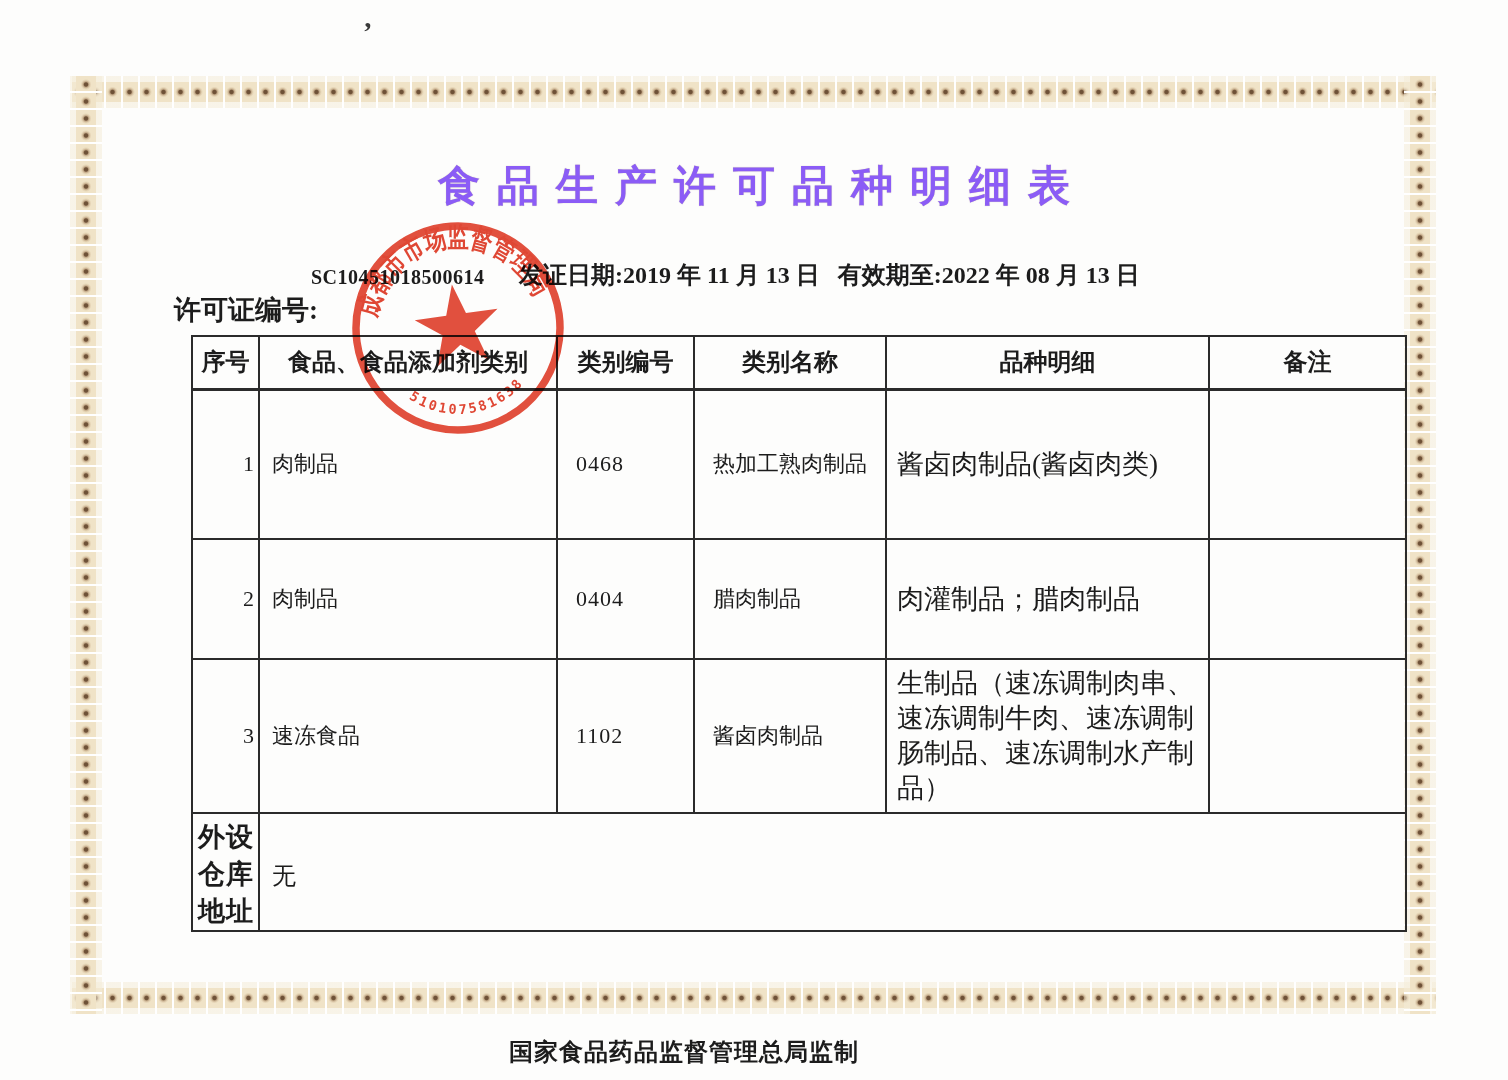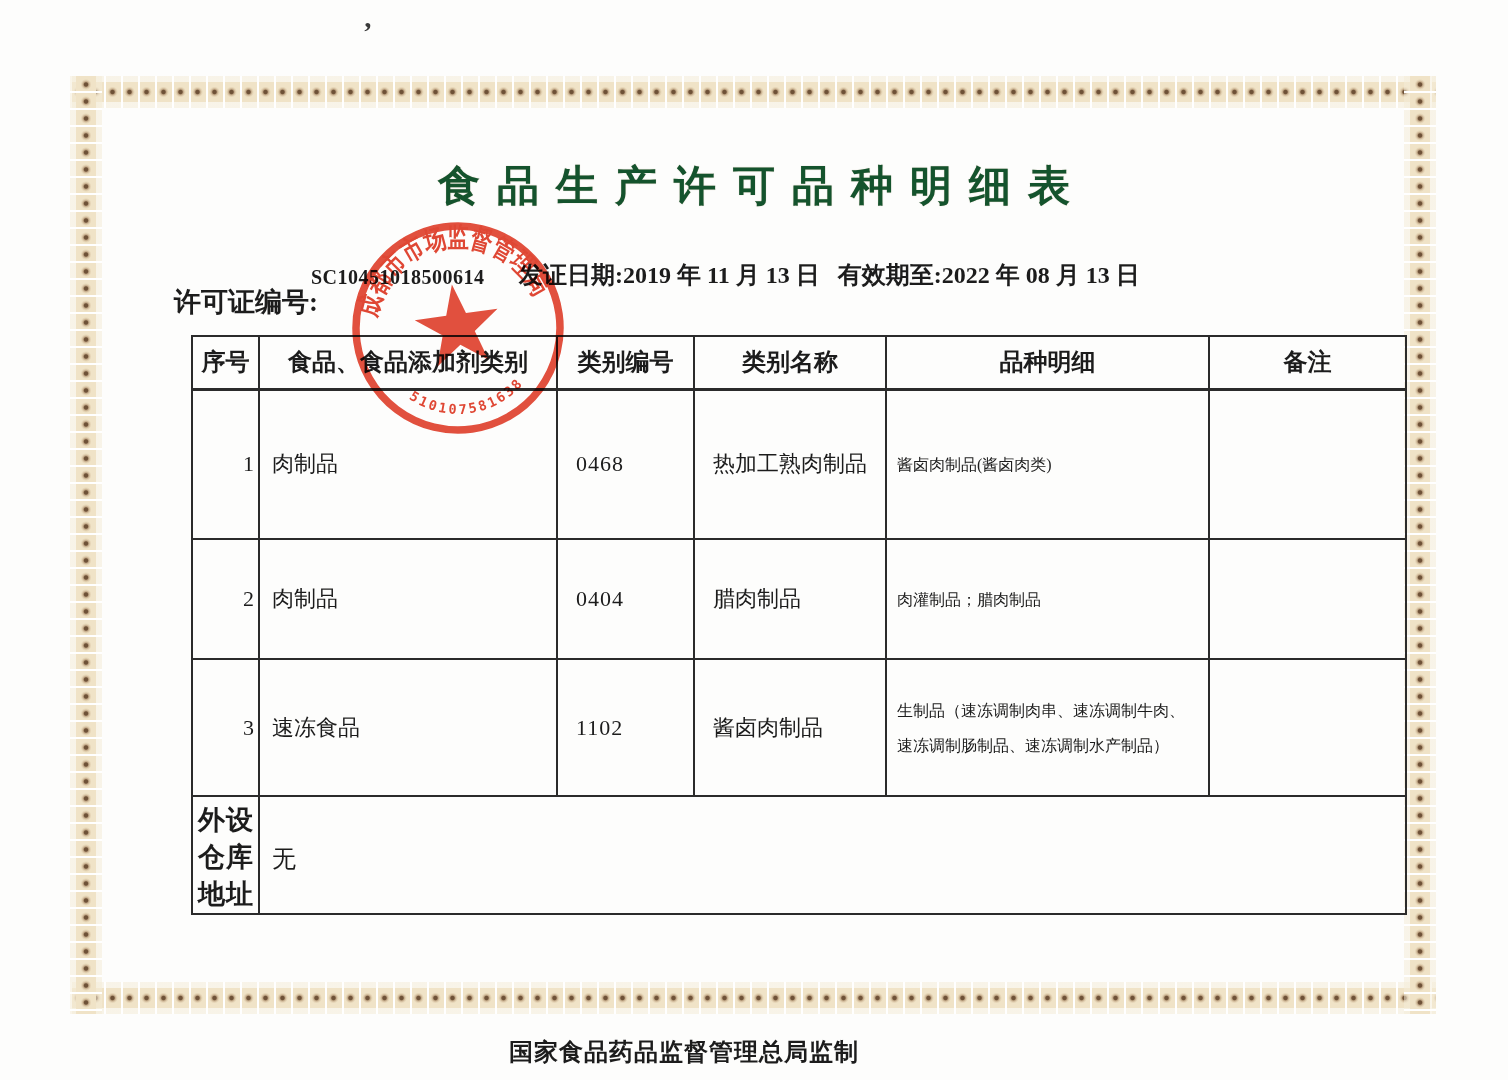--- a/index.html
+++ b/index.html
@@ -31,25 +31,25 @@
   .band-top    { left:70px; top:76px;  width:1366px; }
   .band-bottom { left:70px; top:982px; width:1366px; }
   .band-left   { left:70px;   top:76px; height:938px; }
   .band-right  { left:1404px; top:76px; height:938px; }
 
   
   .doc-title {
     position:absolute; left:0; top:158px; width:1508px;
     text-align:center; font-size:42px; font-weight:bold;
     letter-spacing:17px; padding-left:17px;
-    color:#14532d; text-shadow:0 0 1px rgba(123,90,39,.4);
+    color:#8b5cf6; text-shadow:0 0 1px rgba(123,90,39,.4);
   }
   .artifact { position:absolute; left:363px; top:16px; font-size:28px; font-weight:bold; color:#3a3a3a; }
 
-  .lic-label { position:absolute; left:174px; top:284px; font-size:27px; font-weight:bold; }
+  .lic-label { position:absolute; left:174px; top:292px; font-size:27px; font-weight:bold; }
   .lic-value { position:absolute; left:311px; top:266px; font-size:20px; font-weight:700; letter-spacing:.5px; }
   .dates     { position:absolute; left:519px; top:259px; font-size:24px; font-weight:600; white-space:nowrap; }
   .dates .valid { margin-left:18px; }
 
   
   table.lic {
     position:absolute; left:143px; top:335px; width:1214px;
     border-collapse:collapse; table-layout:fixed;
     font-size:22px;
     margin-left:48px;
@@ -60,21 +60,21 @@
   }
   table.lic { border:2.5px solid #262626; }
   table.lic th {
     font-size:24px; font-weight:bold; text-align:center;
     border-bottom-width:3px; padding:4px 2px;
   }
   td.c-seq    { text-align:right; padding-right:4px; font-size:22px; }
   td.c-cat    { padding-left:12px; }
   td.c-code   { padding-left:18px; letter-spacing:1px; }
   td.c-name   { padding-left:18px; }
-  td.c-detail { padding:6px 12px 6px 10px; font-size:16px; line-height:35px; }
+  td.c-detail { padding:6px 12px 6px 10px; font-size:27px; line-height:35px; }
   td.c-remark { }
   td.wh-label {
     font-weight:bold; font-size:27px; line-height:37px;
     word-break:break-all; vertical-align:top; padding:5px 2px 0 5px;
     letter-spacing:1px;
   }
   td.wh-value { vertical-align:top; padding:8px 0 0 12px; font-size:24px; }
 
   
   .stamp {

